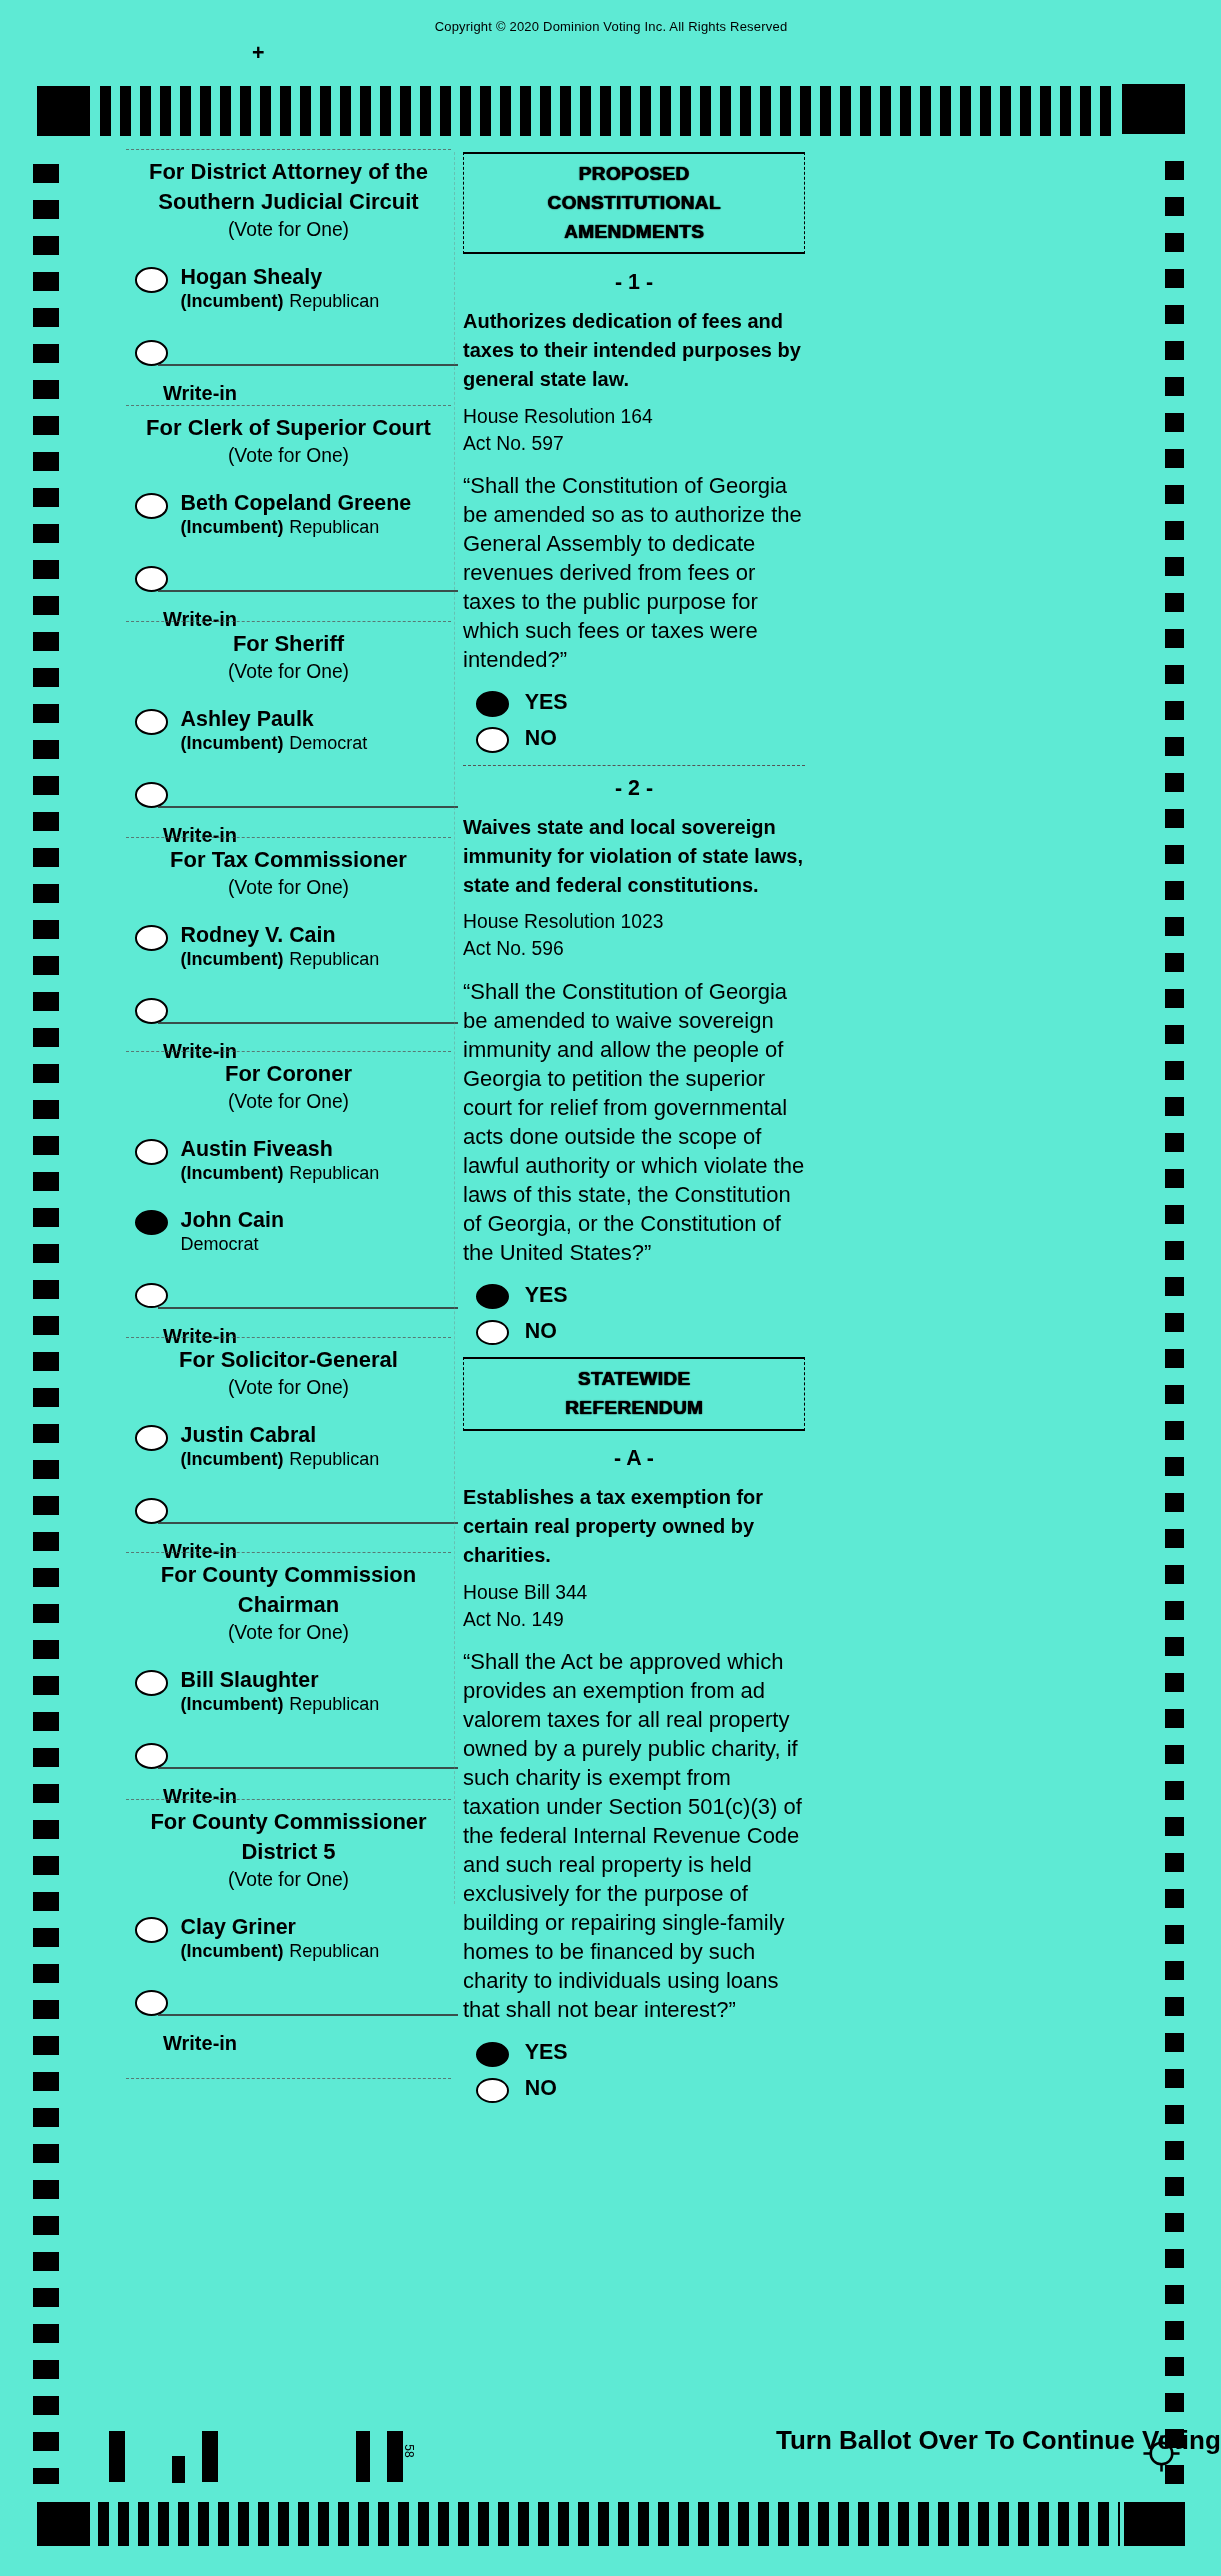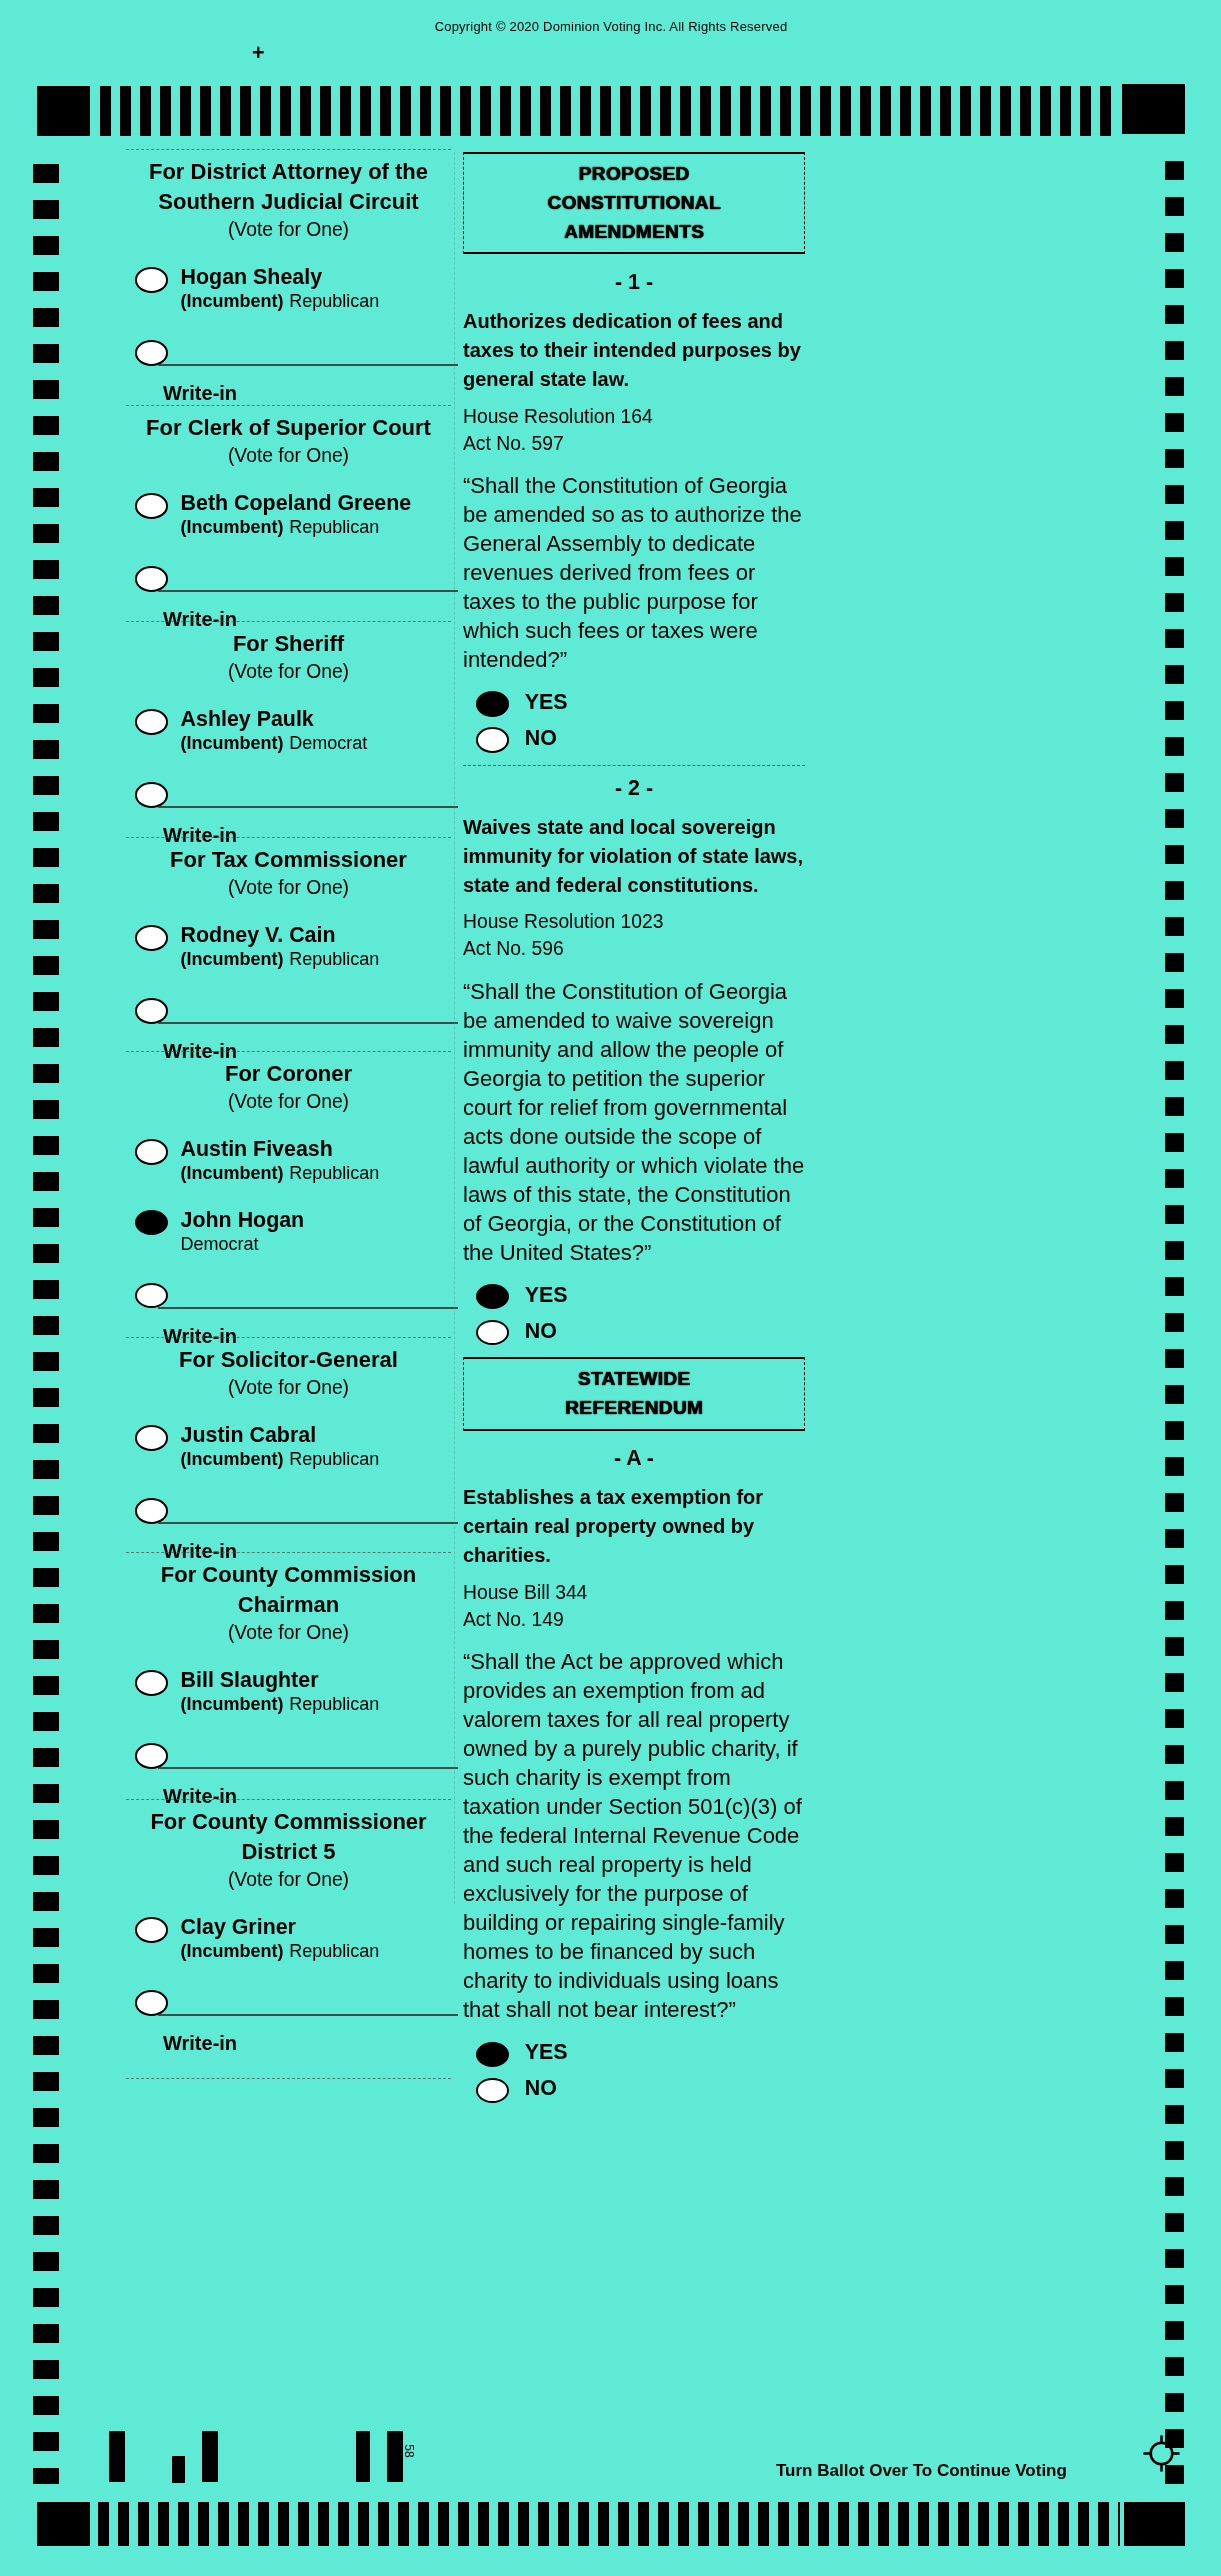--- a/index.html
+++ b/index.html
@@ -51,21 +51,21 @@
   .m-q{font-size:22px;line-height:29px;margin-top:14.3px;}
   .opt{display:flex;gap:15.7px;align-items:center;margin:15.7px 0 0 13px;height:26px;}
   .opt + .opt{margin-top:10px;}
   .opt-label{font-weight:bold;font-size:21.4px;}
   .m-block2{border-top:1.4px dashed #555;margin-top:13px;}
   .ref-box{margin-top:13px;}
 
   
   .bbar{position:absolute;background:#000;}
   .sheet-num{position:absolute;font-size:12px;transform:rotate(90deg);transform-origin:center;}
-  .footer-text{position:absolute;left:776px;top:2425px;font-size:17px;font-weight:bold;white-space:nowrap;margin-top:36px;}
+  .footer-text{position:absolute;left:776px;top:2425px;font-size:26px;font-weight:bold;white-space:nowrap;}
 </style>
 </head>
 <body>
 
 <div class="sheet">
 
   <div class="copyright">Copyright © 2020 Dominion Voting Inc. All Rights Reserved</div>
   <div class="plus-mark" style="left:252px;top:41px;">+</div>
 
   <div class="corner-block" style="left:37px;top:86px;width:53px;height:50px;"></div>
@@ -167,21 +167,21 @@
       <div class="cand">
         <span class="bubble"></span>
         <div>
           <div class="cand-name">Austin Fiveash</div>
           <div class="cand-detail"><span class="cand-prefix">(Incumbent)</span><span>Republican</span></div>
         </div>
       </div>
       <div class="cand">
         <span class="bubble filled"></span>
         <div>
-          <div class="cand-name">John Hogan</div>
+          <div class="cand-name">John Cain</div>
           <div class="cand-detail"><span class="cand-prefix"></span><span>Democrat</span></div>
         </div>
       </div>
       <div class="empty-row"><span class="bubble"></span></div>
       <div class="write-area">
         <div class="write-rule"></div>
         <div class="write-label">Write-in</div>
       </div>
     </div>
 

